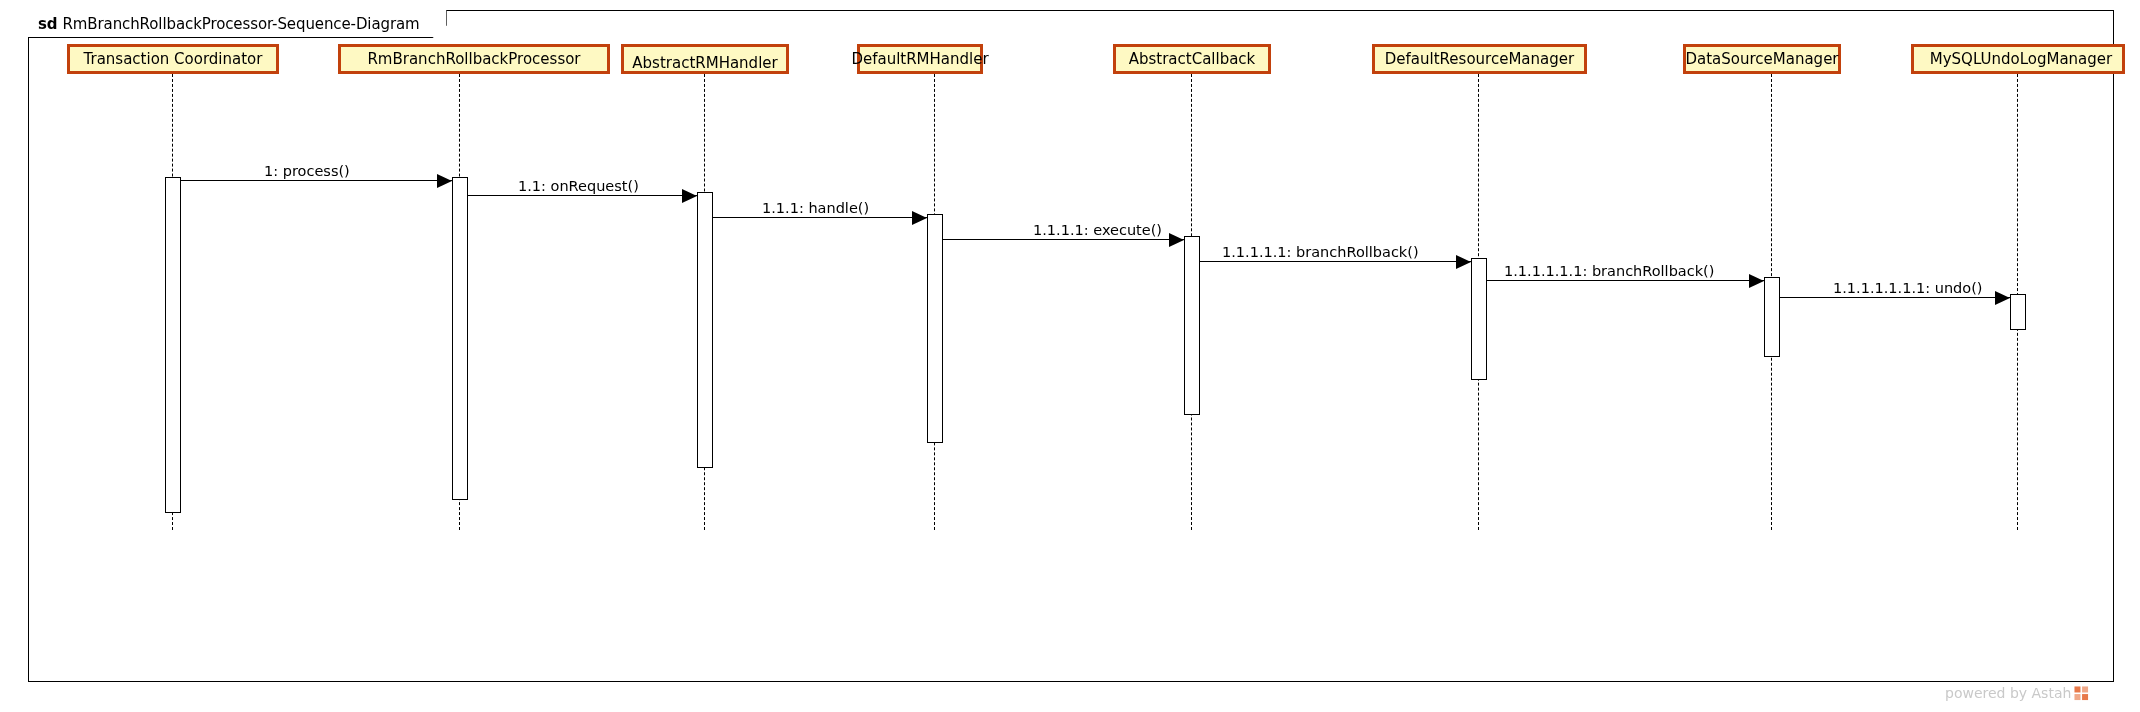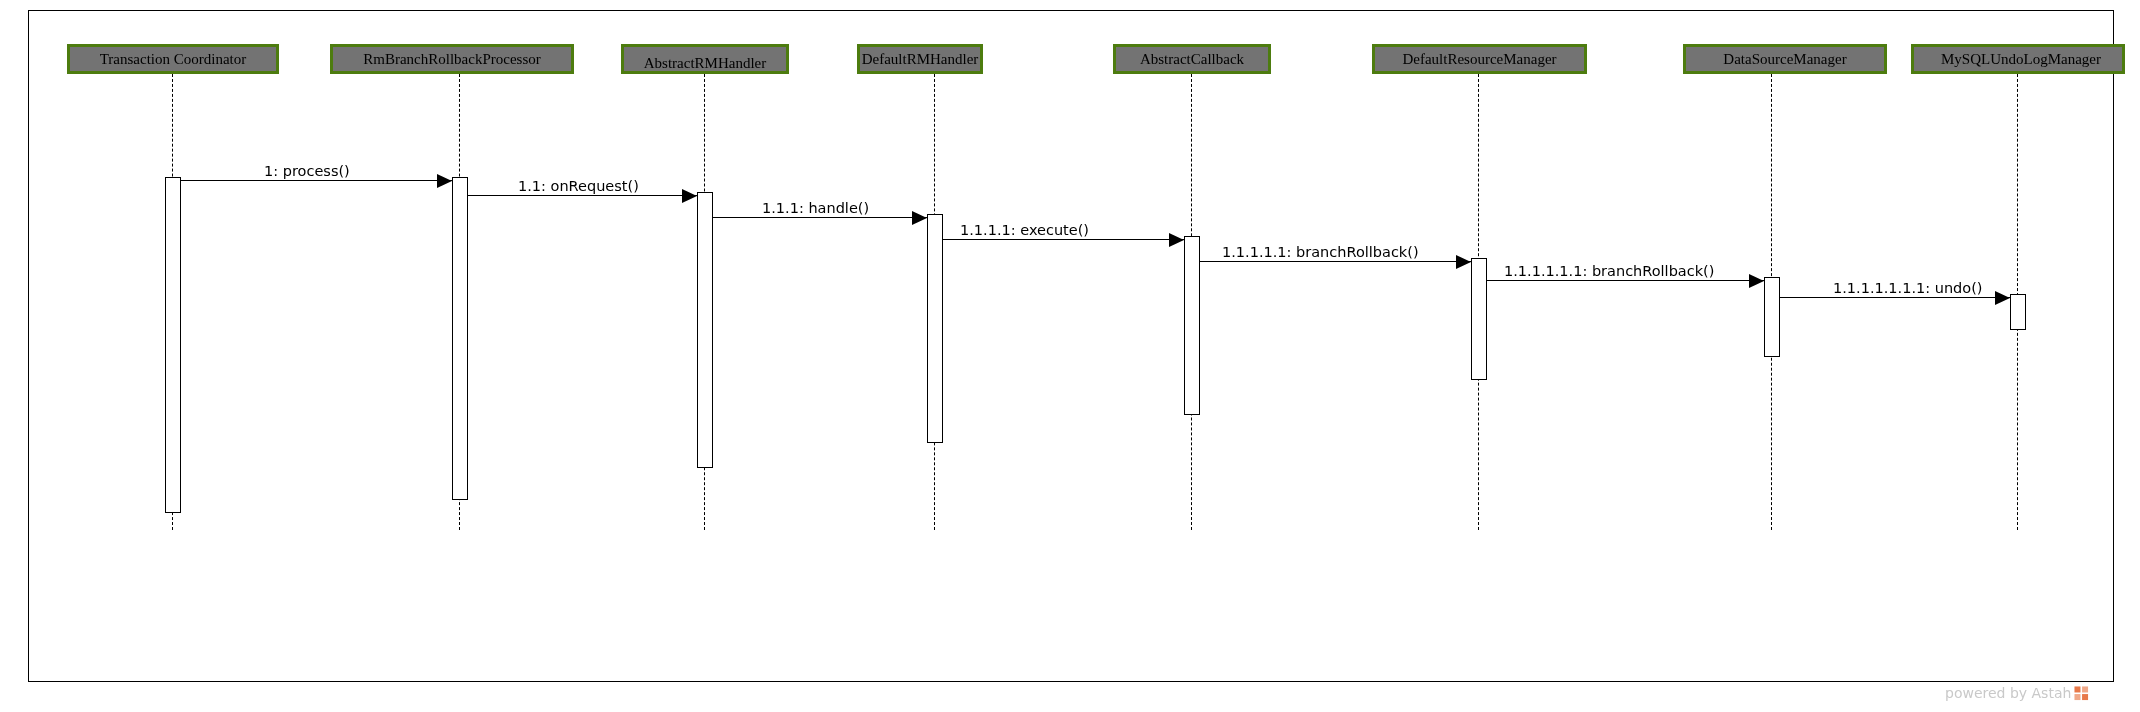--- a/index.html
+++ b/index.html
@@ -59,29 +59,28 @@
   }
   .frame-tab-kw {
     font-weight: bold;
     margin-right: 5px;
     font-size: 15px;
   }
 
   
   .lifeline-head {
     position: absolute;
-    background: #737373;
-    border: 3px solid #4d7c0f;
+    background: #fef9c3;
+    border: 3px solid #c2410c;
     box-sizing: border-box;
     height: 30px;
     display: flex;
     align-items: center;
     justify-content: center;
     white-space: nowrap;
-    font-family: Liberation Serif, serif;
   }
   .lifeline-head span {
     font-size: 15px;
     color: #000;
     line-height: 1;
   }
 
   
   .lifeline-line {
     position: absolute;
@@ -139,20 +138,23 @@
     display: block;
   }
 </style>
 </head>
 <body>
 
 <div id="canvas">
 
   <div class="sd-frame"></div>
 
+  <div class="frame-tab">
+    <span class="frame-tab-inner"><span class="frame-tab-kw">sd</span><span>RmBranchRollbackProcessor-Sequence-Diagram</span></span>
+  </div>
 
   <div id="diagram-layer">
       <div class="lifeline-line" style="left: 172.25px; top: 74px; height: 456px;"></div>
       <div class="lifeline-line" style="left: 459.25px; top: 74px; height: 456px;"></div>
       <div class="lifeline-line" style="left: 704.25px; top: 74px; height: 456px;"></div>
       <div class="lifeline-line" style="left: 934.25px; top: 74px; height: 456px;"></div>
       <div class="lifeline-line" style="left: 1191.25px; top: 74px; height: 456px;"></div>
       <div class="lifeline-line" style="left: 1478.25px; top: 74px; height: 456px;"></div>
       <div class="lifeline-line" style="left: 1771.25px; top: 74px; height: 456px;"></div>
       <div class="lifeline-line" style="left: 2017.25px; top: 74px; height: 456px;"></div>
@@ -172,52 +174,52 @@
         <div class="msg-head" style="left: 214px;"></div>
       </div>
       <div class="msg-label" style="left: 518px; top: 179px;">1.1: onRequest()</div>
       <div class="msg" style="left: 713px; top: 217px; width: 214px;">
         <div class="msg-head" style="left: 199px;"></div>
       </div>
       <div class="msg-label" style="left: 762px; top: 201px; text-align: center;">1.1.1: handle()</div>
       <div class="msg" style="left: 943px; top: 239px; width: 241px;">
         <div class="msg-head" style="left: 226px;"></div>
       </div>
-      <div class="msg-label" style="left: 960px; top: 223px; text-align: center;">1.1.1.1: execute()</div>
+      <div class="msg-label" style="left: 1033px; top: 223px; text-align: center;">1.1.1.1: execute()</div>
       <div class="msg" style="left: 1200px; top: 261px; width: 271px;">
         <div class="msg-head" style="left: 256px;"></div>
       </div>
       <div class="msg-label" style="left: 1222px; top: 245px;">1.1.1.1.1: branchRollback()</div>
       <div class="msg" style="left: 1487px; top: 280px; width: 277px;">
         <div class="msg-head" style="left: 262px;"></div>
       </div>
       <div class="msg-label" style="left: 1504px; top: 264px;">1.1.1.1.1.1: branchRollback()</div>
       <div class="msg" style="left: 1780px; top: 297px; width: 230px;">
         <div class="msg-head" style="left: 215px;"></div>
       </div>
       <div class="msg-label" style="left: 1817px; top: 281px; margin-left: 16px;">1.1.1.1.1.1.1: undo()</div>
       <div class="lifeline-head" style="left: 67px; top: 44px; width: 212px;">
         <span>Transaction Coordinator</span>
       </div>
-      <div class="lifeline-head" style="left: 330px; top: 44px; width: 244px;">
+      <div class="lifeline-head" style="left: 338px; top: 44px; width: 272px;">
         <span>RmBranchRollbackProcessor</span>
       </div>
       <div class="lifeline-head" style="left: 621px; top: 44px; width: 168px; align-items: flex-end;">
         <span>AbstractRMHandler</span>
       </div>
       <div class="lifeline-head" style="left: 857px; top: 44px; width: 126px;">
         <span>DefaultRMHandler</span>
       </div>
       <div class="lifeline-head" style="left: 1113px; top: 44px; width: 158px;">
         <span>AbstractCallback</span>
       </div>
       <div class="lifeline-head" style="left: 1372px; top: 44px; width: 215px;">
         <span>DefaultResourceManager</span>
       </div>
-      <div class="lifeline-head" style="left: 1683px; top: 44px; width: 204px;">
+      <div class="lifeline-head" style="left: 1683px; top: 44px; width: 158px;">
         <span>DataSourceManager</span>
       </div>
       <div class="lifeline-head" style="left: 1911px; top: 44px; width: 214px; padding-left: 6px;">
         <span>MySQLUndoLogManager</span>
       </div>
     </div>
 
   <div class="watermark" style="left:1945px; top:685px;">
     <span class="watermark-text">powered by Astah</span>
     <svg class="watermark-logo" viewBox="0 0 16 16">

